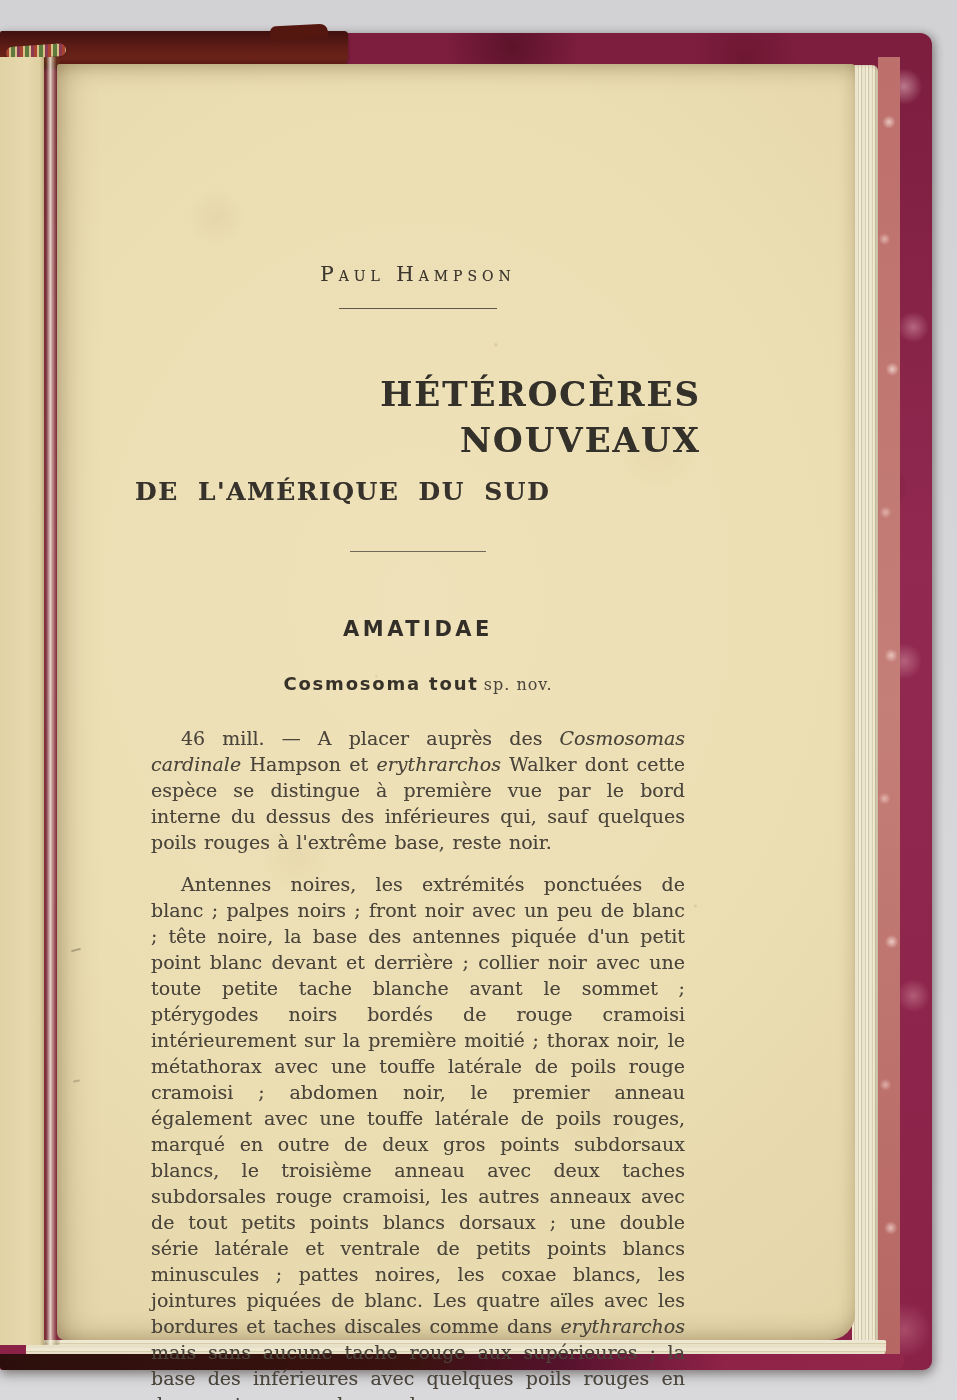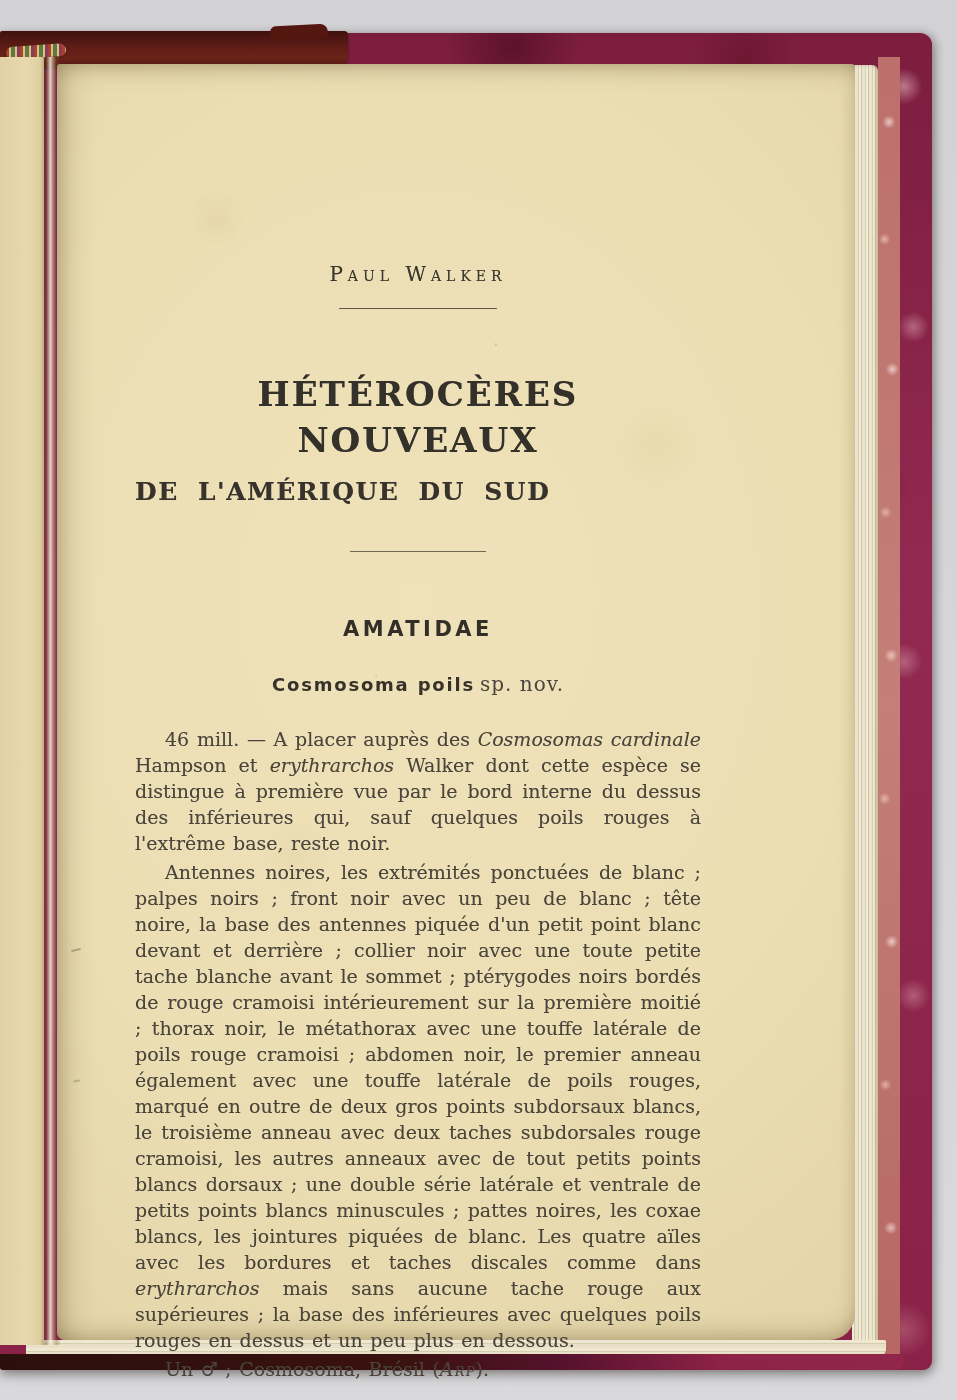--- a/index.html
+++ b/index.html
@@ -129,47 +129,47 @@
   }
   .author{
     text-align:center;font-size:20px;line-height:28px;
     font-variant:small-caps;letter-spacing:5px;color:#3c372f;
     text-shadow:0 0 .5px rgba(60,55,47,.5);
   }
   .rule{border:0;border-top:1.6px solid rgba(70,64,55,.85);margin:0 auto;}
   .rule-1{width:158px;margin-top:20px;}
   .rule-2{width:136px;margin-top:42px;border-top-color:rgba(70,64,55,.75);}
   .title1{
-    margin:62px 0 0;text-align:center;font-weight:600;
+    margin:62px 0 0;text-align:right;font-weight:600;
     font-size:34px;line-height:46px;letter-spacing:2px;word-spacing:20px;
     color:#34302a;text-shadow:0 0 .6px rgba(50,46,40,.55);
   }
   .title2{
     margin:12px 0 0;text-align:left;font-weight:600;
     font-size:25px;line-height:34px;letter-spacing:1.5px;word-spacing:9px;
     color:#37332c;text-shadow:0 0 .5px rgba(50,46,40,.5);
   }
   .family{
     margin:64px 0 0;text-align:center;
     font-family:"DejaVu Sans","Liberation Sans",sans-serif;
     font-weight:bold;font-size:21px;line-height:26px;letter-spacing:3.5px;
     color:#332f28;
   }
   .species{margin-top:30px;text-align:center;line-height:24px;}
   .species-name{
     font-family:"DejaVu Sans","Liberation Sans",sans-serif;
     font-weight:bold;font-size:18px;letter-spacing:1.8px;color:#363129;
   }
-  .species-suffix{font-size:20px;letter-spacing:1px;color:#4a443c;}
+  .species-suffix{font-size:16px;letter-spacing:1px;color:#4a443c;}
   .body-text{
     margin-top:28px;font-size:19px;line-height:26px;
     text-align:justify;word-spacing:1.5px;color:#4a443b;
     text-shadow:0 0 .5px rgba(74,68,59,.35);
   }
-  .body-text p{margin:0;text-indent:30px;}
+  .body-text p{margin:16px;text-indent:30px;}
   .body-text p + p{margin-top:3px;}
   .it{font-style:italic;}
   .sc{font-variant:small-caps;letter-spacing:1.2px;font-style:italic;}
   .margin-mark{
     position:absolute;left:14px;top:885px;width:10px;height:2px;
     background:rgba(100,90,65,.4);transform:rotate(-14deg);border-radius:1px;
   }
   .margin-mark-2{
     position:absolute;left:16px;top:1016px;width:7px;height:2px;
     background:rgba(100,90,65,.3);transform:rotate(-10deg);border-radius:1px;
@@ -189,28 +189,28 @@
   <div class="cover-bottom-strip"></div>
   <div class="page-left"></div>
   <div class="gutter-shadow"></div>
 
   <div class="page">
     <div class="page-texture"></div>
     <div class="margin-mark"></div>
     <div class="margin-mark-2"></div>
 
     <div class="content">
-      <div class="author">Paul Walker</div>
+      <div class="author">Paul Hampson</div>
       <hr class="rule rule-1">
       <h1 class="title1">HÉTÉROCÈRES NOUVEAUX</h1>
       <h2 class="title2">DE L'AMÉRIQUE DU SUD</h2>
       <hr class="rule rule-2">
       <h3 class="family">AMATIDAE</h3>
       <div class="species">
-        <span class="species-name">Cosmosoma poils</span>
+        <span class="species-name">Cosmosoma tout</span>
         <span class="species-suffix">sp. nov.</span>
       </div>
       <div class="body-text">
         <p><span>46 mill. — A placer auprès des </span><span class="it">Cosmosomas cardinale</span><span> Hampson et </span><span class="it">erythrarchos</span><span> Walker dont cette espèce se distingue à première vue par le bord interne du dessus des inférieures qui, sauf quelques poils rouges à l'extrême base, reste noir.</span></p>
         <p><span>Antennes noires, les extrémités ponctuées de blanc ; palpes noirs ; front noir avec un peu de blanc ; tête noire, la base des antennes piquée d'un petit point blanc devant et derrière ; collier noir avec une toute petite tache blanche avant le sommet ; ptérygodes noirs bordés de rouge cramoisi intérieurement sur la première moitié ; thorax noir, le métathorax avec une touffe latérale de poils rouge cramoisi ; abdomen noir, le premier anneau également avec une touffe latérale de poils rouges, marqué en outre de deux gros points subdorsaux blancs, le troisième anneau avec deux taches subdorsales rouge cramoisi, les autres anneaux avec de tout petits points blancs dorsaux ; une double série latérale et ventrale de petits points blancs minuscules ; pattes noires, les coxae blancs, les jointures piquées de blanc. Les quatre aïles avec les bordures et taches discales comme dans </span><span class="it">erythrarchos</span><span> mais sans aucune tache rouge aux supérieures ; la base des inférieures avec quelques poils rouges en dessus et un peu plus en dessous.</span></p>
         <p><span>Un ♂ ; Cosmosoma, Brésil (</span><span class="sc">Arp</span><span>).</span></p>
       </div>
     </div>
   </div>
 </div>

